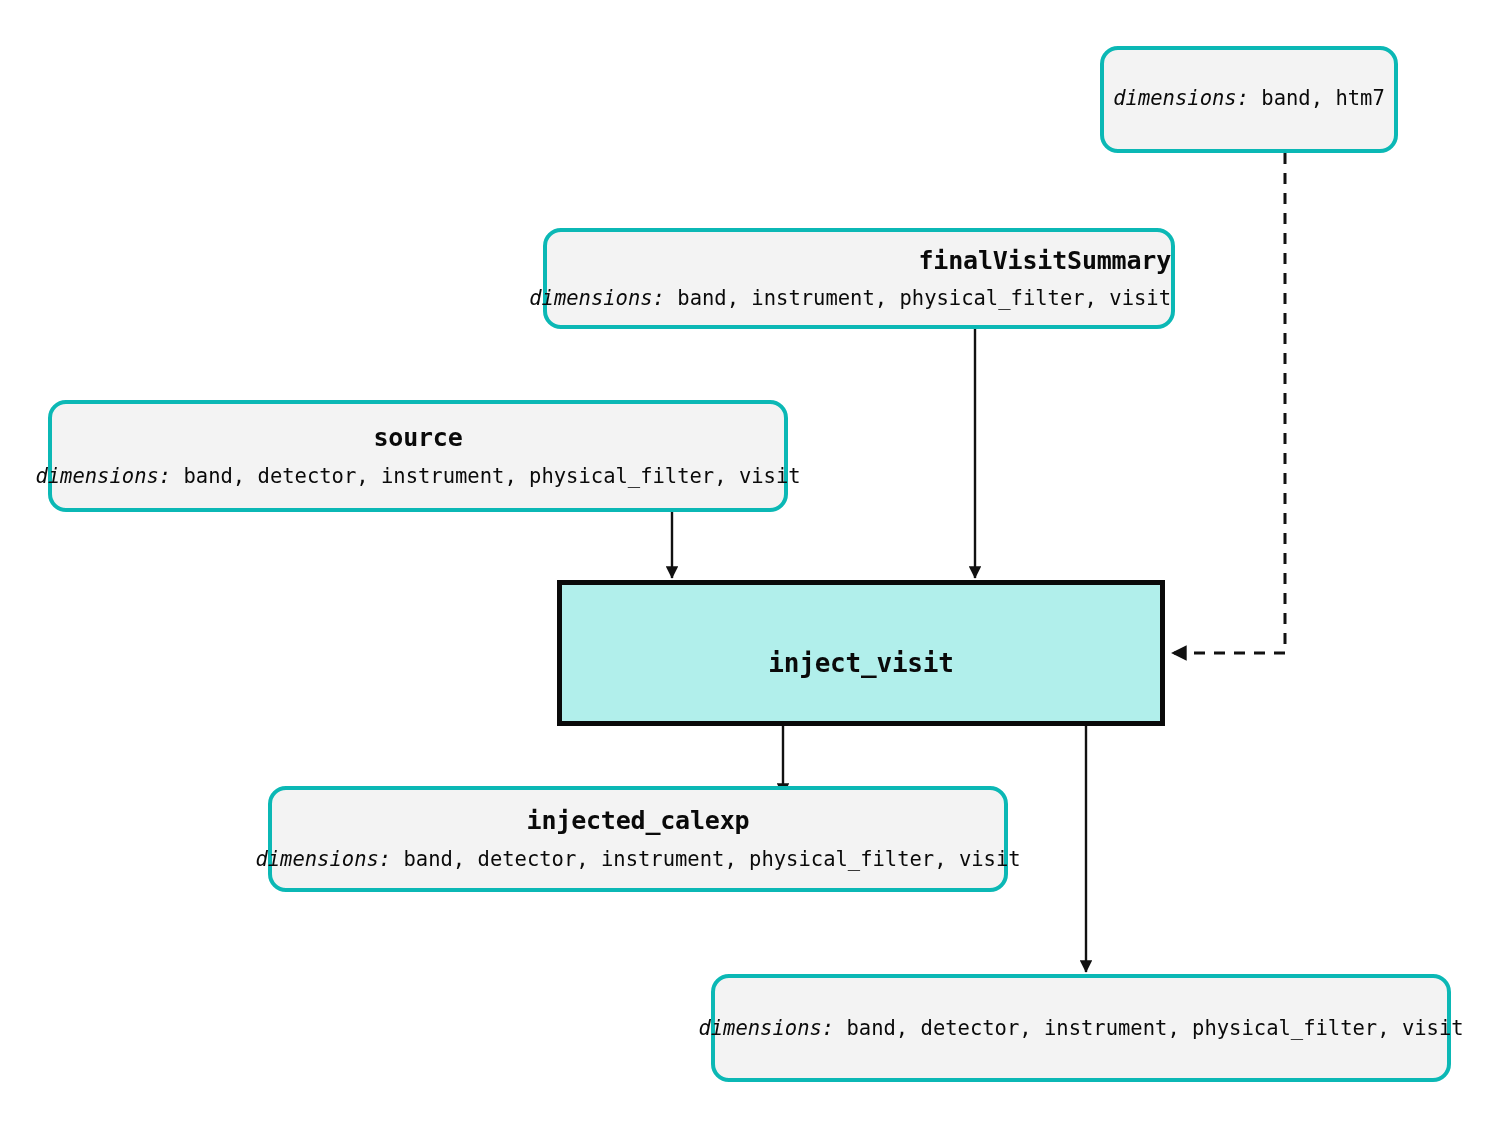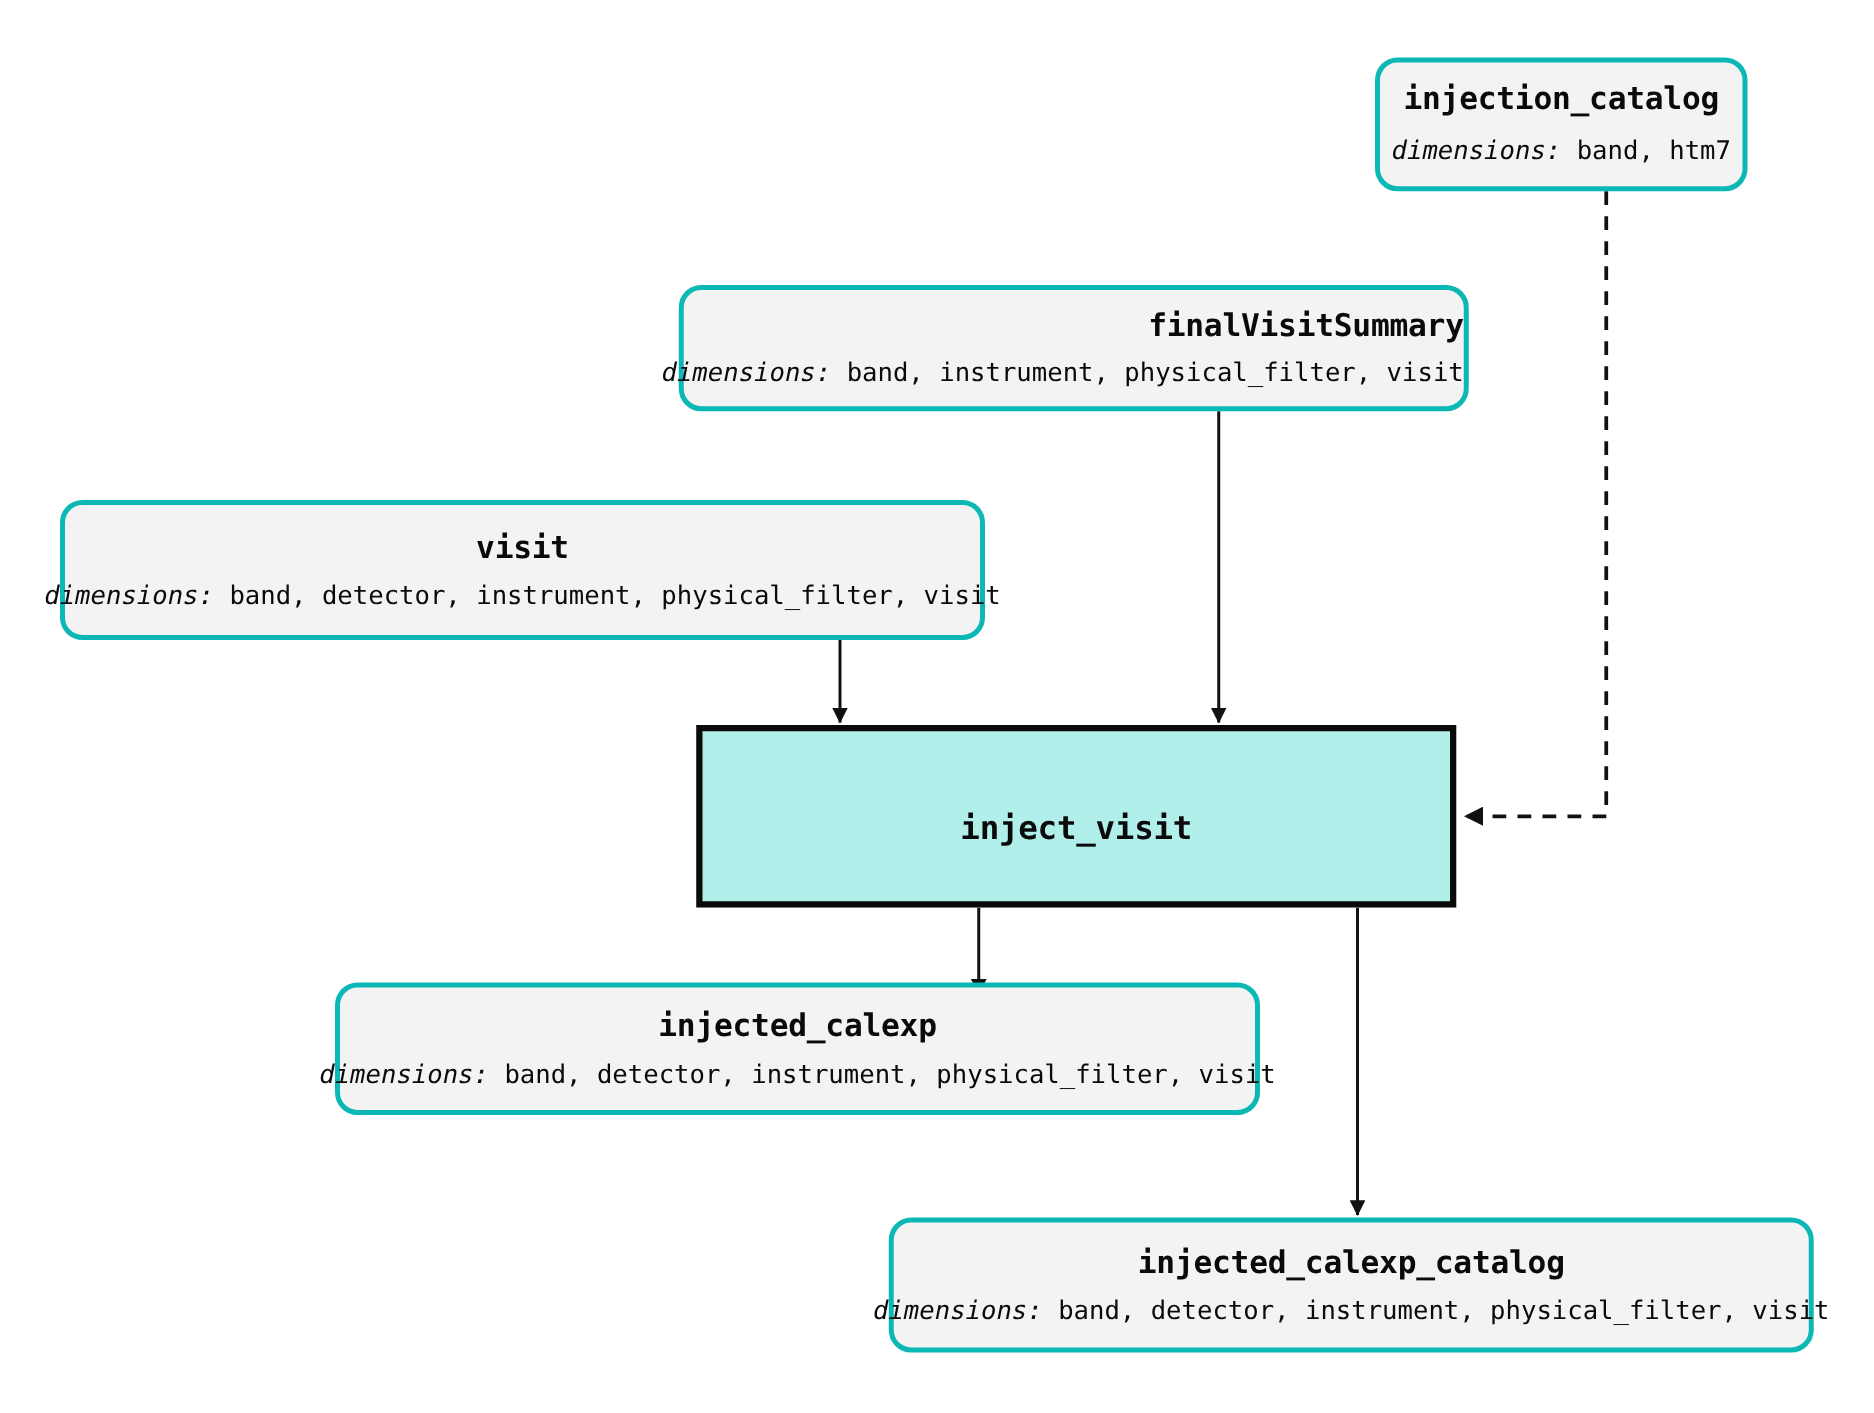--- a/index.html
+++ b/index.html
@@ -142,41 +142,39 @@
     <path d="M 975 329 L 975 578" fill="none" stroke="#111111" stroke-width="2.4" marker-end="url(#arrow-solid)"></path>
 
     <path d="M 1285 153 L 1285 653 L 1172 653" fill="none" stroke="#111111" stroke-width="3" stroke-dasharray="11 9" marker-end="url(#arrow-dashed)"></path>
 
     <path d="M 783 726 L 783 795" fill="none" stroke="#111111" stroke-width="2.4" marker-end="url(#arrow-solid)"></path>
 
     <path d="M 1086 726 L 1086 972" fill="none" stroke="#111111" stroke-width="2.4" marker-end="url(#arrow-solid)"></path>
   </svg>
 
   <div class="node dataset" id="node-injection-catalog">
-    <div class="node-title">injection_catalog</div>
     <div class="node-dims"><span class="dims-label">dimensions:</span> <span>band, htm7</span></div>
   </div>
 
   <div class="node dataset" id="node-final-visit-summary">
     <div class="node-title">finalVisitSummary</div>
     <div class="node-dims"><span class="dims-label">dimensions:</span> <span>band, instrument, physical_filter, visit</span></div>
   </div>
 
   <div class="node dataset" id="node-calexp">
-    <div class="node-title">visit</div>
+    <div class="node-title">source</div>
     <div class="node-dims"><span class="dims-label">dimensions:</span> <span>band, detector, instrument, physical_filter, visit</span></div>
   </div>
 
   <div class="node task" id="node-inject-visit">
     <div class="node-title">inject_visit</div>
   </div>
 
   <div class="node dataset" id="node-injected-calexp">
     <div class="node-title">injected_calexp</div>
     <div class="node-dims"><span class="dims-label">dimensions:</span> <span>band, detector, instrument, physical_filter, visit</span></div>
   </div>
 
   <div class="node dataset" id="node-injected-calexp-catalog">
-    <div class="node-title">injected_calexp_catalog</div>
     <div class="node-dims"><span class="dims-label">dimensions:</span> <span>band, detector, instrument, physical_filter, visit</span></div>
   </div>
 
 </div>
 
 </body></html>

